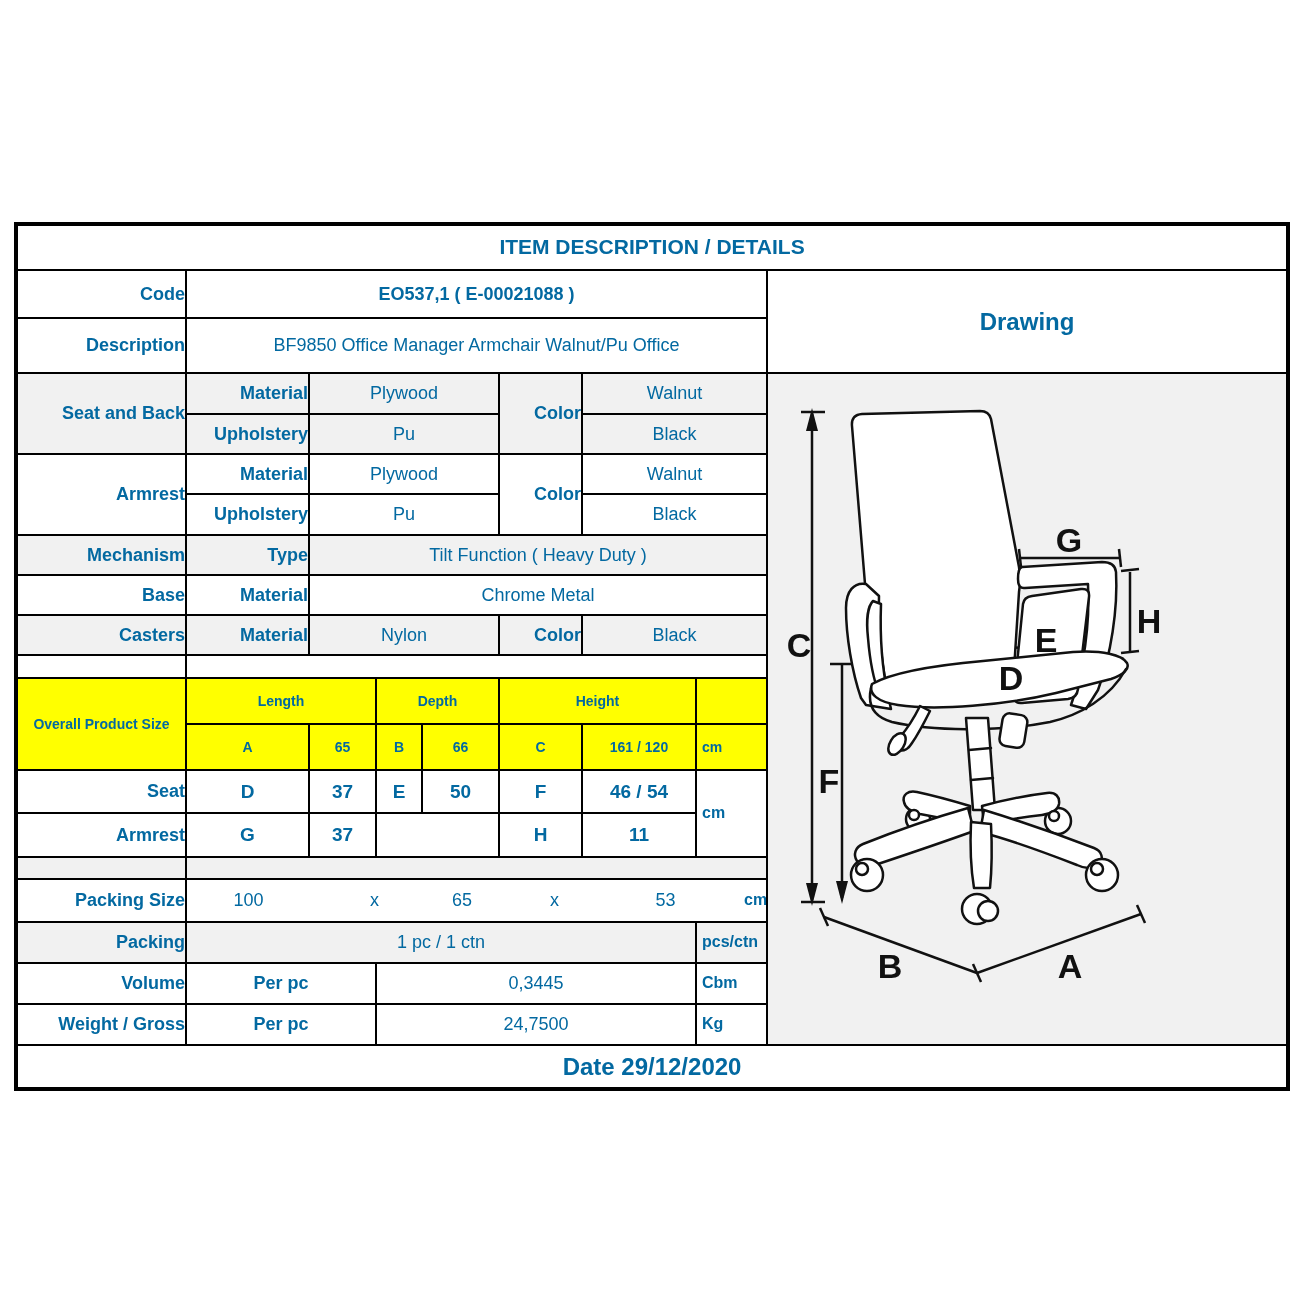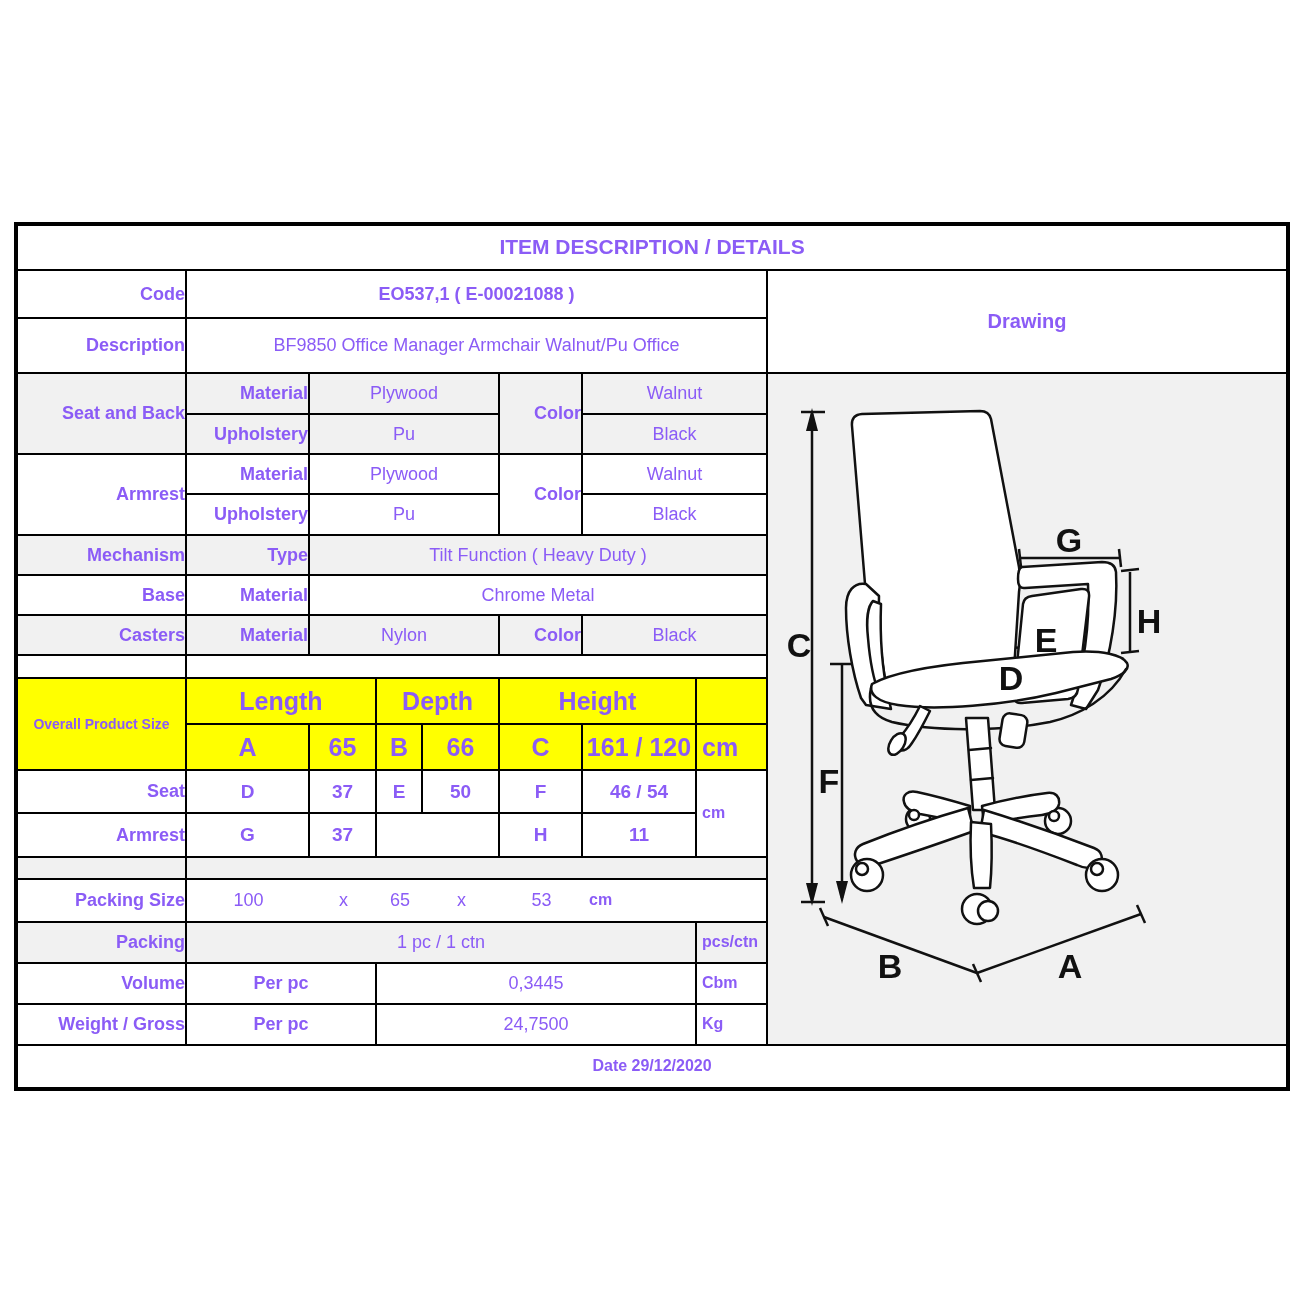--- a/index.html
+++ b/index.html
@@ -1,35 +1,35 @@
 <!DOCTYPE html>
 <html><head>
 <meta charset="utf-8">
 <style>
   html,body{margin:0;padding:0;background:#ffffff;}
   .page{position:relative;width:1300px;height:1300px;background:#ffffff;
-        font-family:"Liberation Sans",sans-serif;color:#8b5cf6;overflow:hidden;}
+        font-family:"Liberation Sans",sans-serif;color:#0369a1;overflow:hidden;}
 
   table.spec{position:absolute;left:14px;top:222px;width:1272px;
              border-collapse:collapse;table-layout:fixed;
              border:4px solid #000;background:#fff;}
   td{border:2px solid #000;padding:0;text-align:center;vertical-align:middle;
      font-size:18px;line-height:1.15;overflow:hidden;}
   td.lbl{text-align:right;padding-left:8px;font-weight:bold;font-size:18px;}
   .b{font-weight:bold;}
   .bg{font-weight:bold;font-size:19px;}
   td.unit{text-align:left;padding-left:5px;font-weight:bold;font-size:16px;}
   tr.shade td{background:#f1f1f1;}
-  tr.yellow td{background:#ffff00;font-weight:bold;font-size:25px;}
+  tr.yellow td{background:#ffff00;font-weight:bold;font-size:14px;}
   td.title-cell{font-size:21px;font-weight:bold;}
-  td.date-cell{font-size:16px;font-weight:bold;}
-  td.drawhead{font-size:20px;font-weight:bold;}
+  td.date-cell{font-size:24px;font-weight:bold;}
+  td.drawhead{font-size:24px;font-weight:bold;}
   td.drawcell{vertical-align:top;position:relative;background:#fff;}
   .psgrid{display:grid;grid-template-columns:123px 67px 46px 77px 83px 114px 71px;
-          align-items:center;height:100%;font-size:18px;}
+          align-items:center;height:100%;font-size:18px;gap:31px;}
   .psgrid span{display:block;text-align:center;}
   .psgrid span.u{text-align:left;padding-left:6px;font-weight:bold;font-size:16px;}
   svg.chair{position:absolute;left:0;top:0;}
   svg.chair text{font-family:"Liberation Sans",sans-serif;font-weight:bold;
                  font-size:34px;fill:#111;text-anchor:middle;}
 </style>
 </head>
 <body>
 
 <div class="page">

